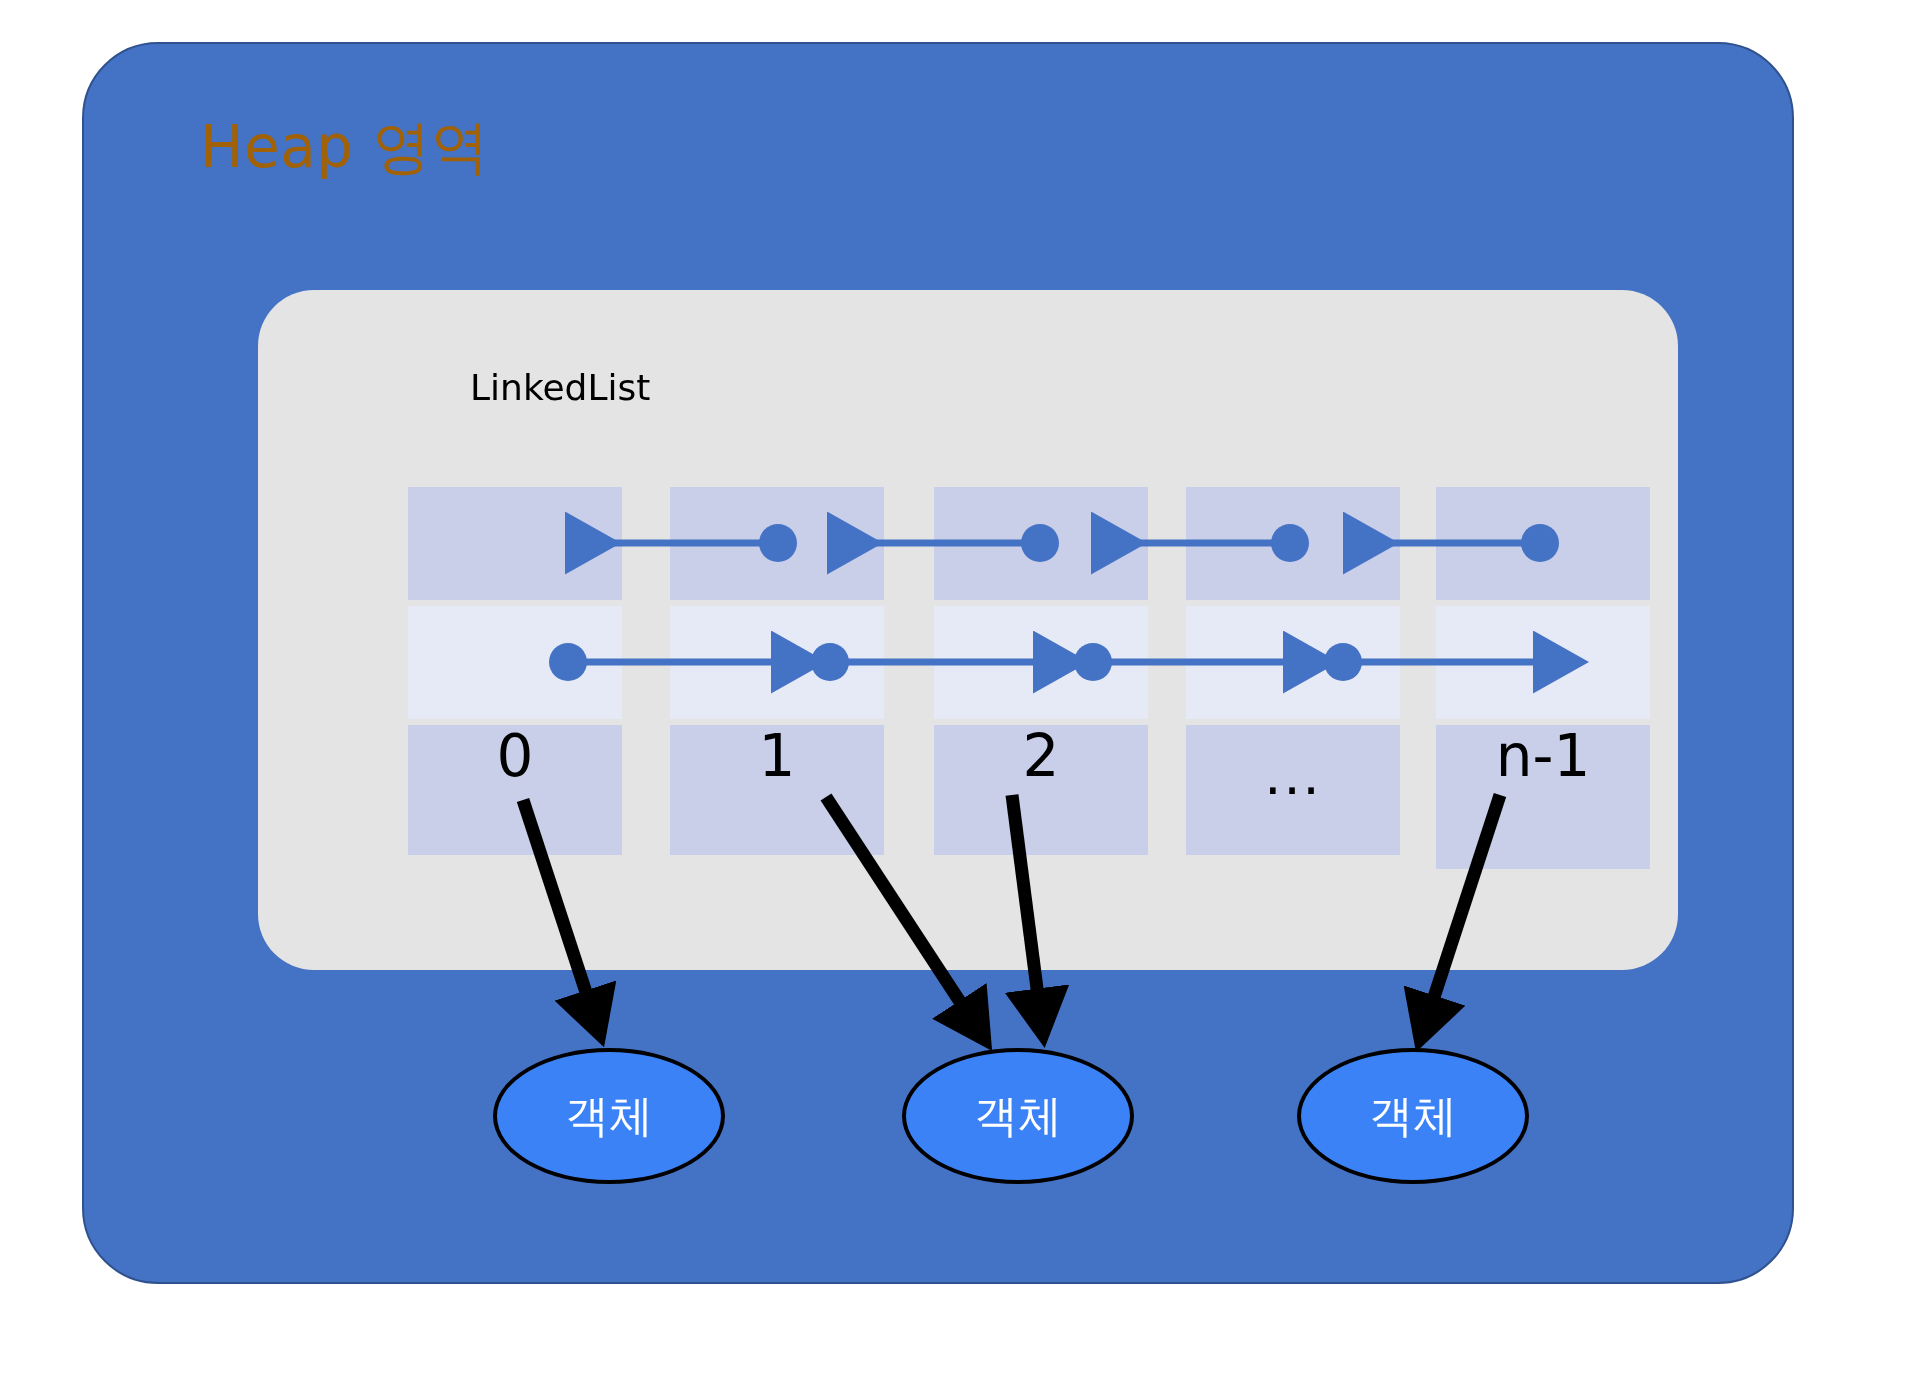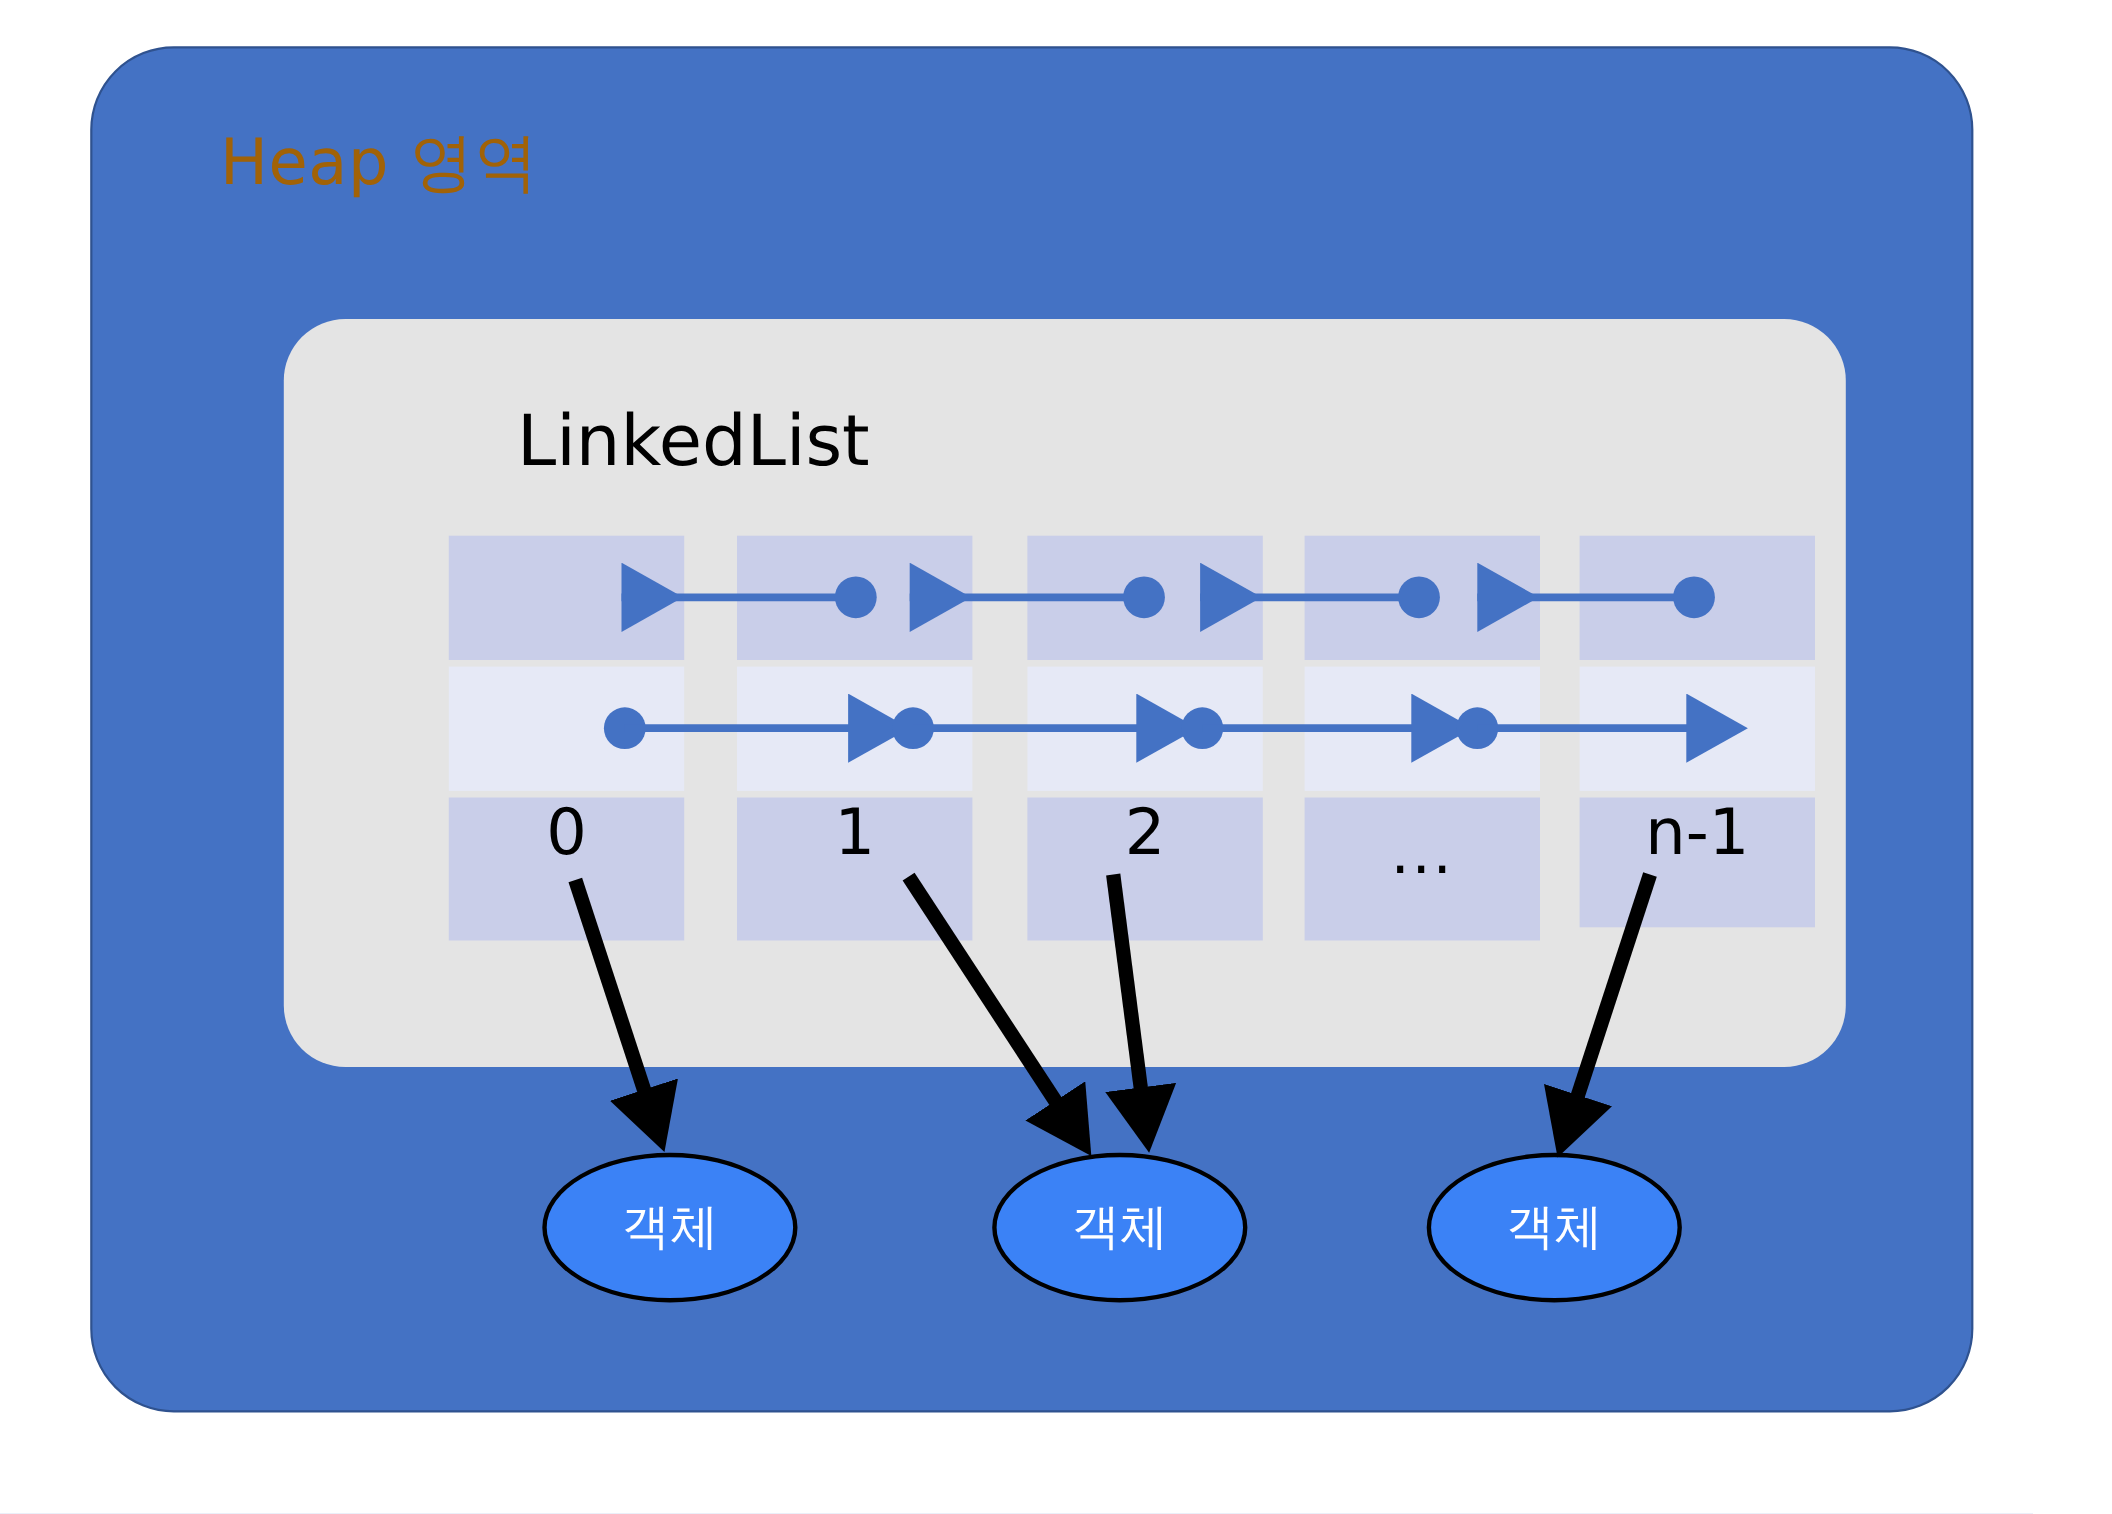--- a/index.html
+++ b/index.html
@@ -47,21 +47,21 @@
     width: 1420px;
     height: 680px;
     background: #E4E4E4;
     border-radius: 56px;
     box-sizing: border-box;
   }
   #linkedlist-title {
     position: absolute;
     left: 470px;
     top: 370px;
-    font-size: 64px;
+    font-size: 36px;
     line-height: 1.0;
     color: #000000;
     white-space: nowrap;
   }
 
   
   .node {
     position: absolute;
     top: 487px;
     width: 214px;
@@ -81,21 +81,21 @@
   .cell-next {
     top: 119px;
     height: 113px;
     background: #E6E9F6;
   }
   .cell-index {
     top: 238px;
     height: 130px;
     background: #C9CEE9;
   }
-  .cell-index.short { height: 118px; }
+  .cell-index.short { height: 144px; }
 
   .index-label {
     position: absolute;
     left: 0;
     right: 0;
     top: 2px;
     text-align: center;
     font-size: 58px;
     line-height: 1.0;
     color: #000000;

